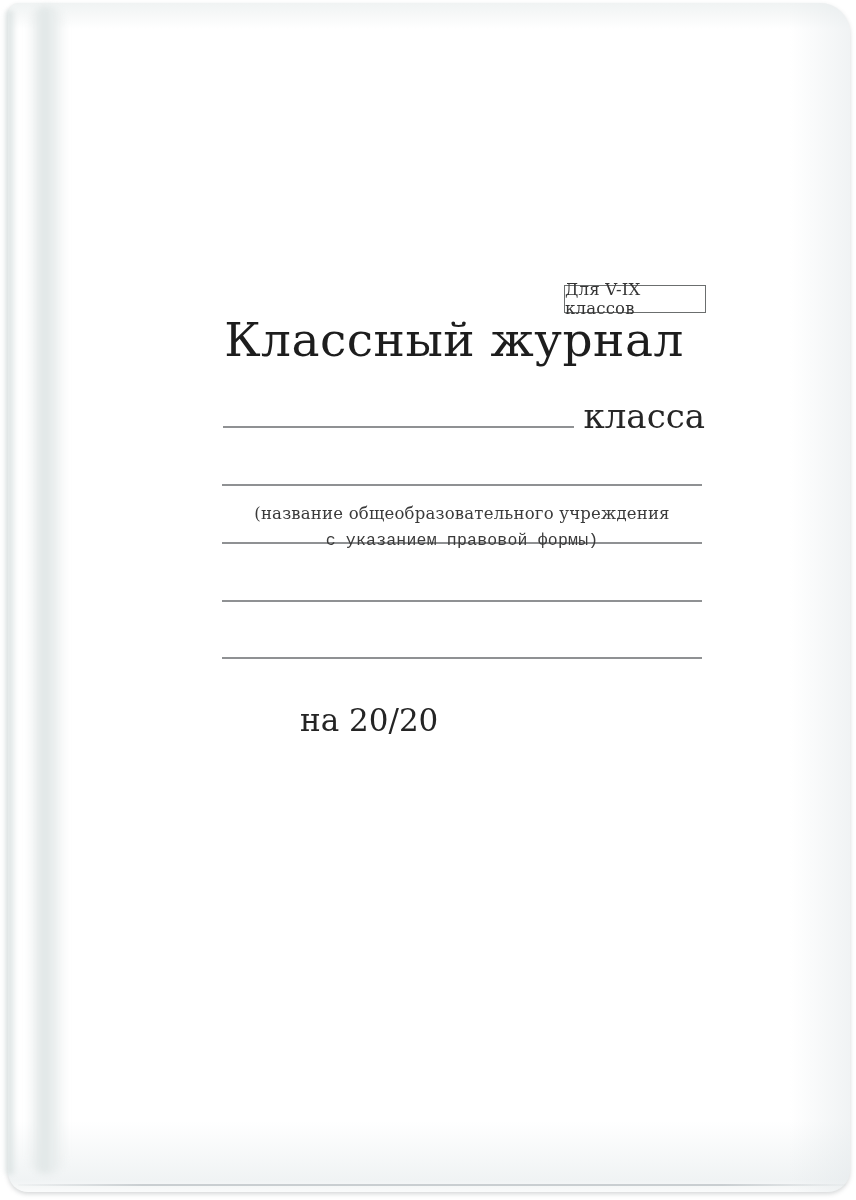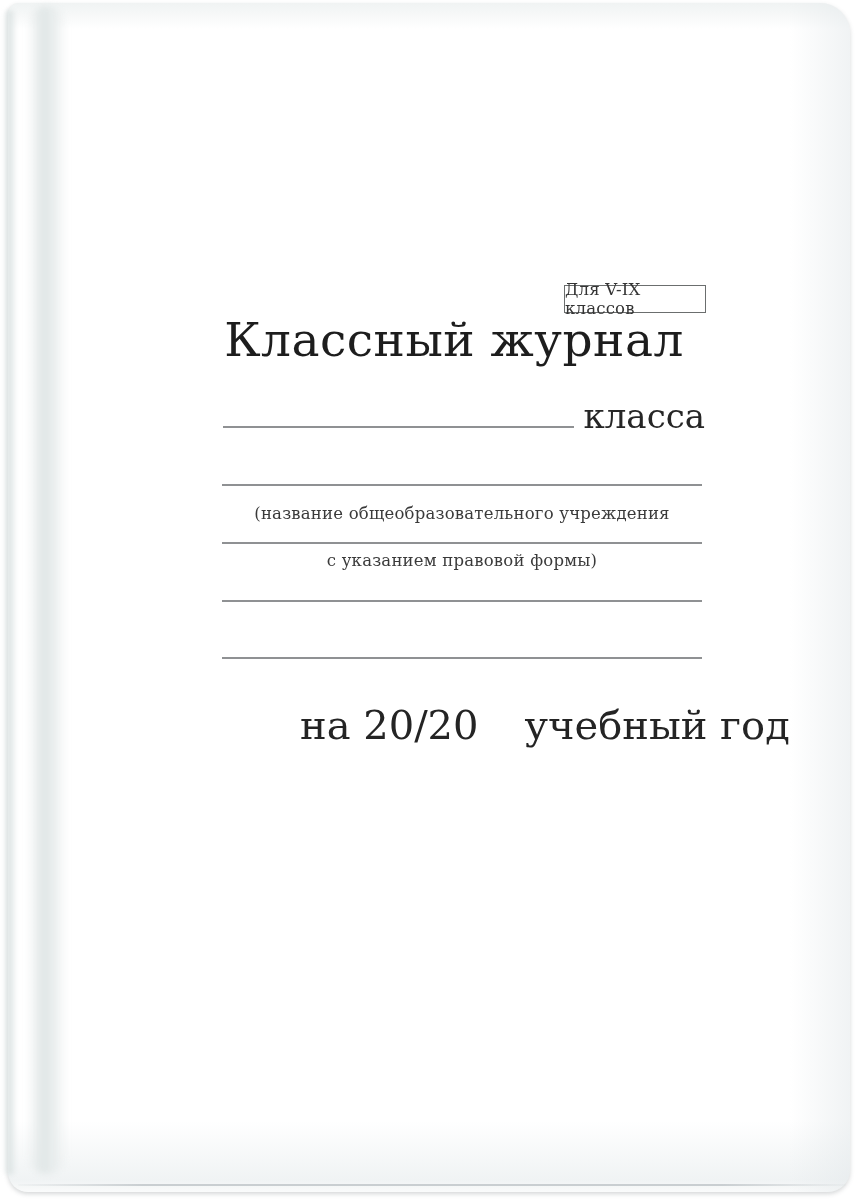--- a/index.html
+++ b/index.html
@@ -121,28 +121,28 @@
     position: absolute;
     left: 214px;
     width: 480px;
     text-align: center;
     font-size: 16.5px;
     color: #3a3a3a;
     letter-spacing: 0.2px;
     white-space: nowrap;
   }
   .caption-1 { top: 486px; margin-top: 15px; }
-  .caption-2 { top: 548px; }
+  .caption-2 { top: 528px; font-family: Liberation Mono, monospace; }
   .caption-3 { top: 602px; }
   .year-row {
     position: absolute;
     left: 292px; top: 699px;
     display: flex;
     align-items: center;
-    font-size: 40px;
+    font-size: 31px;
     color: #242424;
     white-space: nowrap;
   }
   .year-row .slash { }
   .year-row .suffix { margin-left: 46px; }
 </style>
 </head>
 <body>
 
 <div class="stage">
@@ -166,21 +166,20 @@
     <div class="blank-rule rule-2"></div>
     <div class="caption caption-2">с указанием правовой формы)</div>
 
     <div class="blank-rule rule-3"></div>
 
     <div class="blank-rule rule-4"></div>
 
     <div class="year-row">
       <span class="prefix">на 20</span>
       <span class="slash">/20</span>
-      <span class="suffix">учебный год</span>
     </div>
 
   </div>
 
   <div class="spine-stripe-a"></div>
   <div class="spine-stripe-b"></div>
 
 </div>
 
 </body></html>

